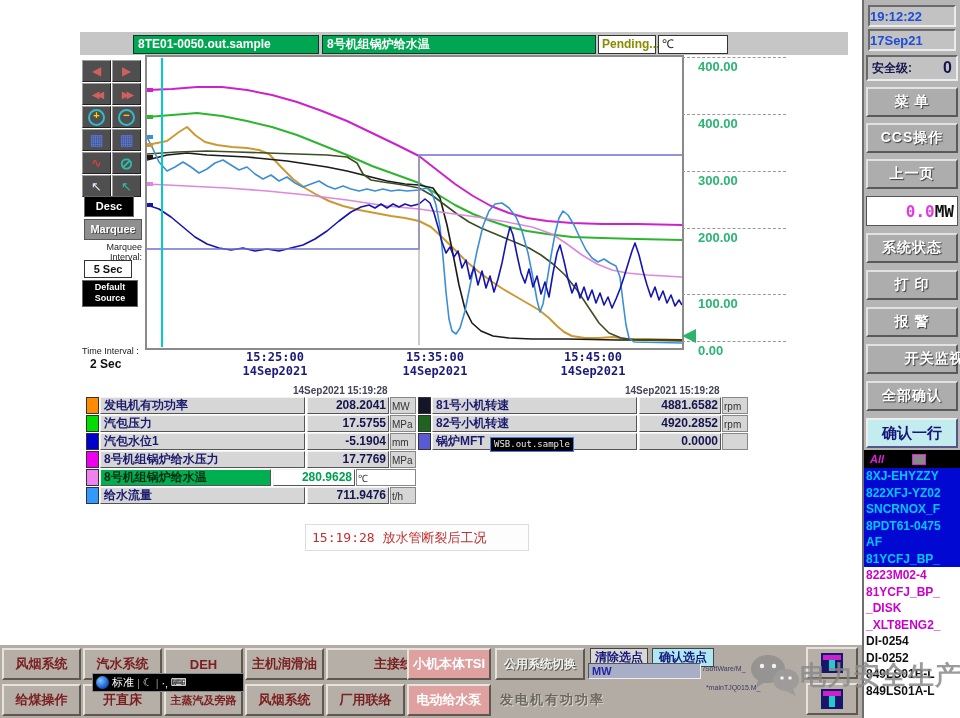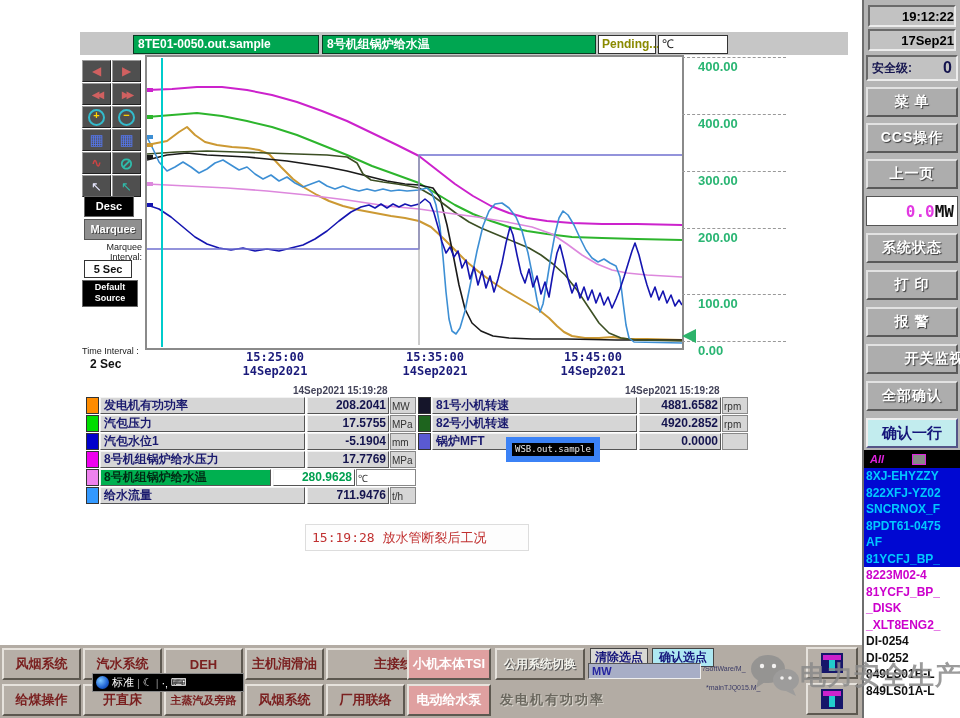--- a/index.html
+++ b/index.html
@@ -61,21 +61,21 @@
   .nm{flex:1;margin-left:1px;background:#d6d6d6;border:1px solid;border-color:#f2f2f2 #555 #555 #f2f2f2;
       color:#1a1a6e;font-weight:bold;font-size:12px;line-height:15px;padding:0 3px;white-space:nowrap;overflow:hidden;box-sizing:border-box;}
   .val{width:82px;margin-left:2px;background:#d6d6d6;border:1px solid;border-color:#f2f2f2 #555 #555 #f2f2f2;
       color:#14144e;font-weight:bold;font-size:12px;line-height:15px;text-align:right;padding:0 2px;box-sizing:border-box;}
   .un{width:26px;margin-left:1px;font-size:10px;color:#333;line-height:17px;border:1px solid #888;
       background:#d6d6d6;padding:0 1px;box-sizing:border-box;overflow:hidden;}
   .lrow.hl .nm{background:#00b050;color:#002a14;}
   .lrow.hl .val{background:#fff;color:#00a050;}
   .lrow.hl .un{background:#fff;width:60px;}
   .tooltip{position:absolute;background:#000;color:#e8e8e8;font-family:"DejaVu Sans Mono",monospace;
-      font-size:9px;line-height:13px;padding:0 3px;border:6px solid #3b82f6;margin-left:16px;}
+      font-size:9px;line-height:13px;padding:0 3px;border:1px solid #3b82f6;}
 
   
   .annot{position:absolute;left:305px;top:524px;width:216px;height:25px;background:#fdfdfd;border:1px solid #ddd;
       color:#c03030;font-size:13px;line-height:25px;padding-left:6px;font-family:"DejaVu Sans Mono",monospace;}
 
   
   .bottom{position:absolute;left:0;top:645px;width:862px;height:73px;background:#b3aca4;}
   .bbtn{position:absolute;height:32px;background:#b6afa7;border:2px solid;border-color:#e6e2dc #5d5850 #5d5850 #e6e2dc;
       color:#7a2020;font-weight:bold;font-size:13px;text-align:center;box-sizing:border-box;
       display:flex;align-items:center;justify-content:center;cursor:pointer;white-space:nowrap;overflow:hidden;}
@@ -94,22 +94,22 @@
   .ime .sep{color:#888;}
   .mini-icon-btn{position:absolute;left:806px;width:52px;height:32px;background:#b6afa7;border:2px solid;
       border-color:#e6e2dc #5d5850 #5d5850 #e6e2dc;box-sizing:border-box;display:flex;align-items:center;justify-content:center;cursor:pointer;}
   .tglyph{position:relative;width:22px;height:20px;background:#16166a;}
   .tglyph:before{content:"";position:absolute;left:2px;top:2px;width:18px;height:5px;background:#cc22cc;}
   .tglyph:after{content:"";position:absolute;left:8px;top:7px;width:6px;height:11px;background:#22cccc;}
 
   
   .rpanel{position:absolute;left:862px;top:0;width:98px;height:718px;background:#b5b5b5;border-left:2px solid #6e6e6e;box-sizing:border-box;}
   .sunken{background:#c2c2c2;border:2px solid;border-color:#6a6a6a #ececec #ececec #6a6a6a;box-sizing:border-box;}
-  .rtime{position:absolute;left:4px;width:88px;height:22px;color:#000000;font-weight:bold;font-size:13px;
-      line-height:19px;text-align:right;}
+  .rtime{position:absolute;left:4px;width:88px;height:22px;color:#1d4ed8;font-weight:bold;font-size:13px;
+      line-height:19px;text-align:left;}
   .rsec{position:absolute;left:2px;top:55px;width:92px;height:26px;display:flex;align-items:center;justify-content:space-between;
       padding:0 4px;color:#14144e;font-weight:bold;}
   .rbtn{position:absolute;left:2px;width:92px;height:30px;background:#adadad;border:2px solid;
       border-color:#e2e2e2 #5a5a5a #5a5a5a #e2e2e2;box-sizing:border-box;color:#fff;font-weight:bold;font-size:14px;
       display:flex;align-items:center;justify-content:center;text-shadow:1px 1px 1px #3a3a3a;letter-spacing:1px;cursor:pointer;white-space:nowrap;}
   .rmw{position:absolute;left:2px;top:196px;width:92px;height:30px;background:#fff;border:1px solid #555;
       box-sizing:border-box;display:flex;align-items:center;justify-content:flex-end;padding-right:3px;
       font-family:"DejaVu Sans Mono",monospace;font-size:16px;font-weight:bold;}
   .rmw .v{color:#e23ae2;}
   .rmw .u{color:#111;}

